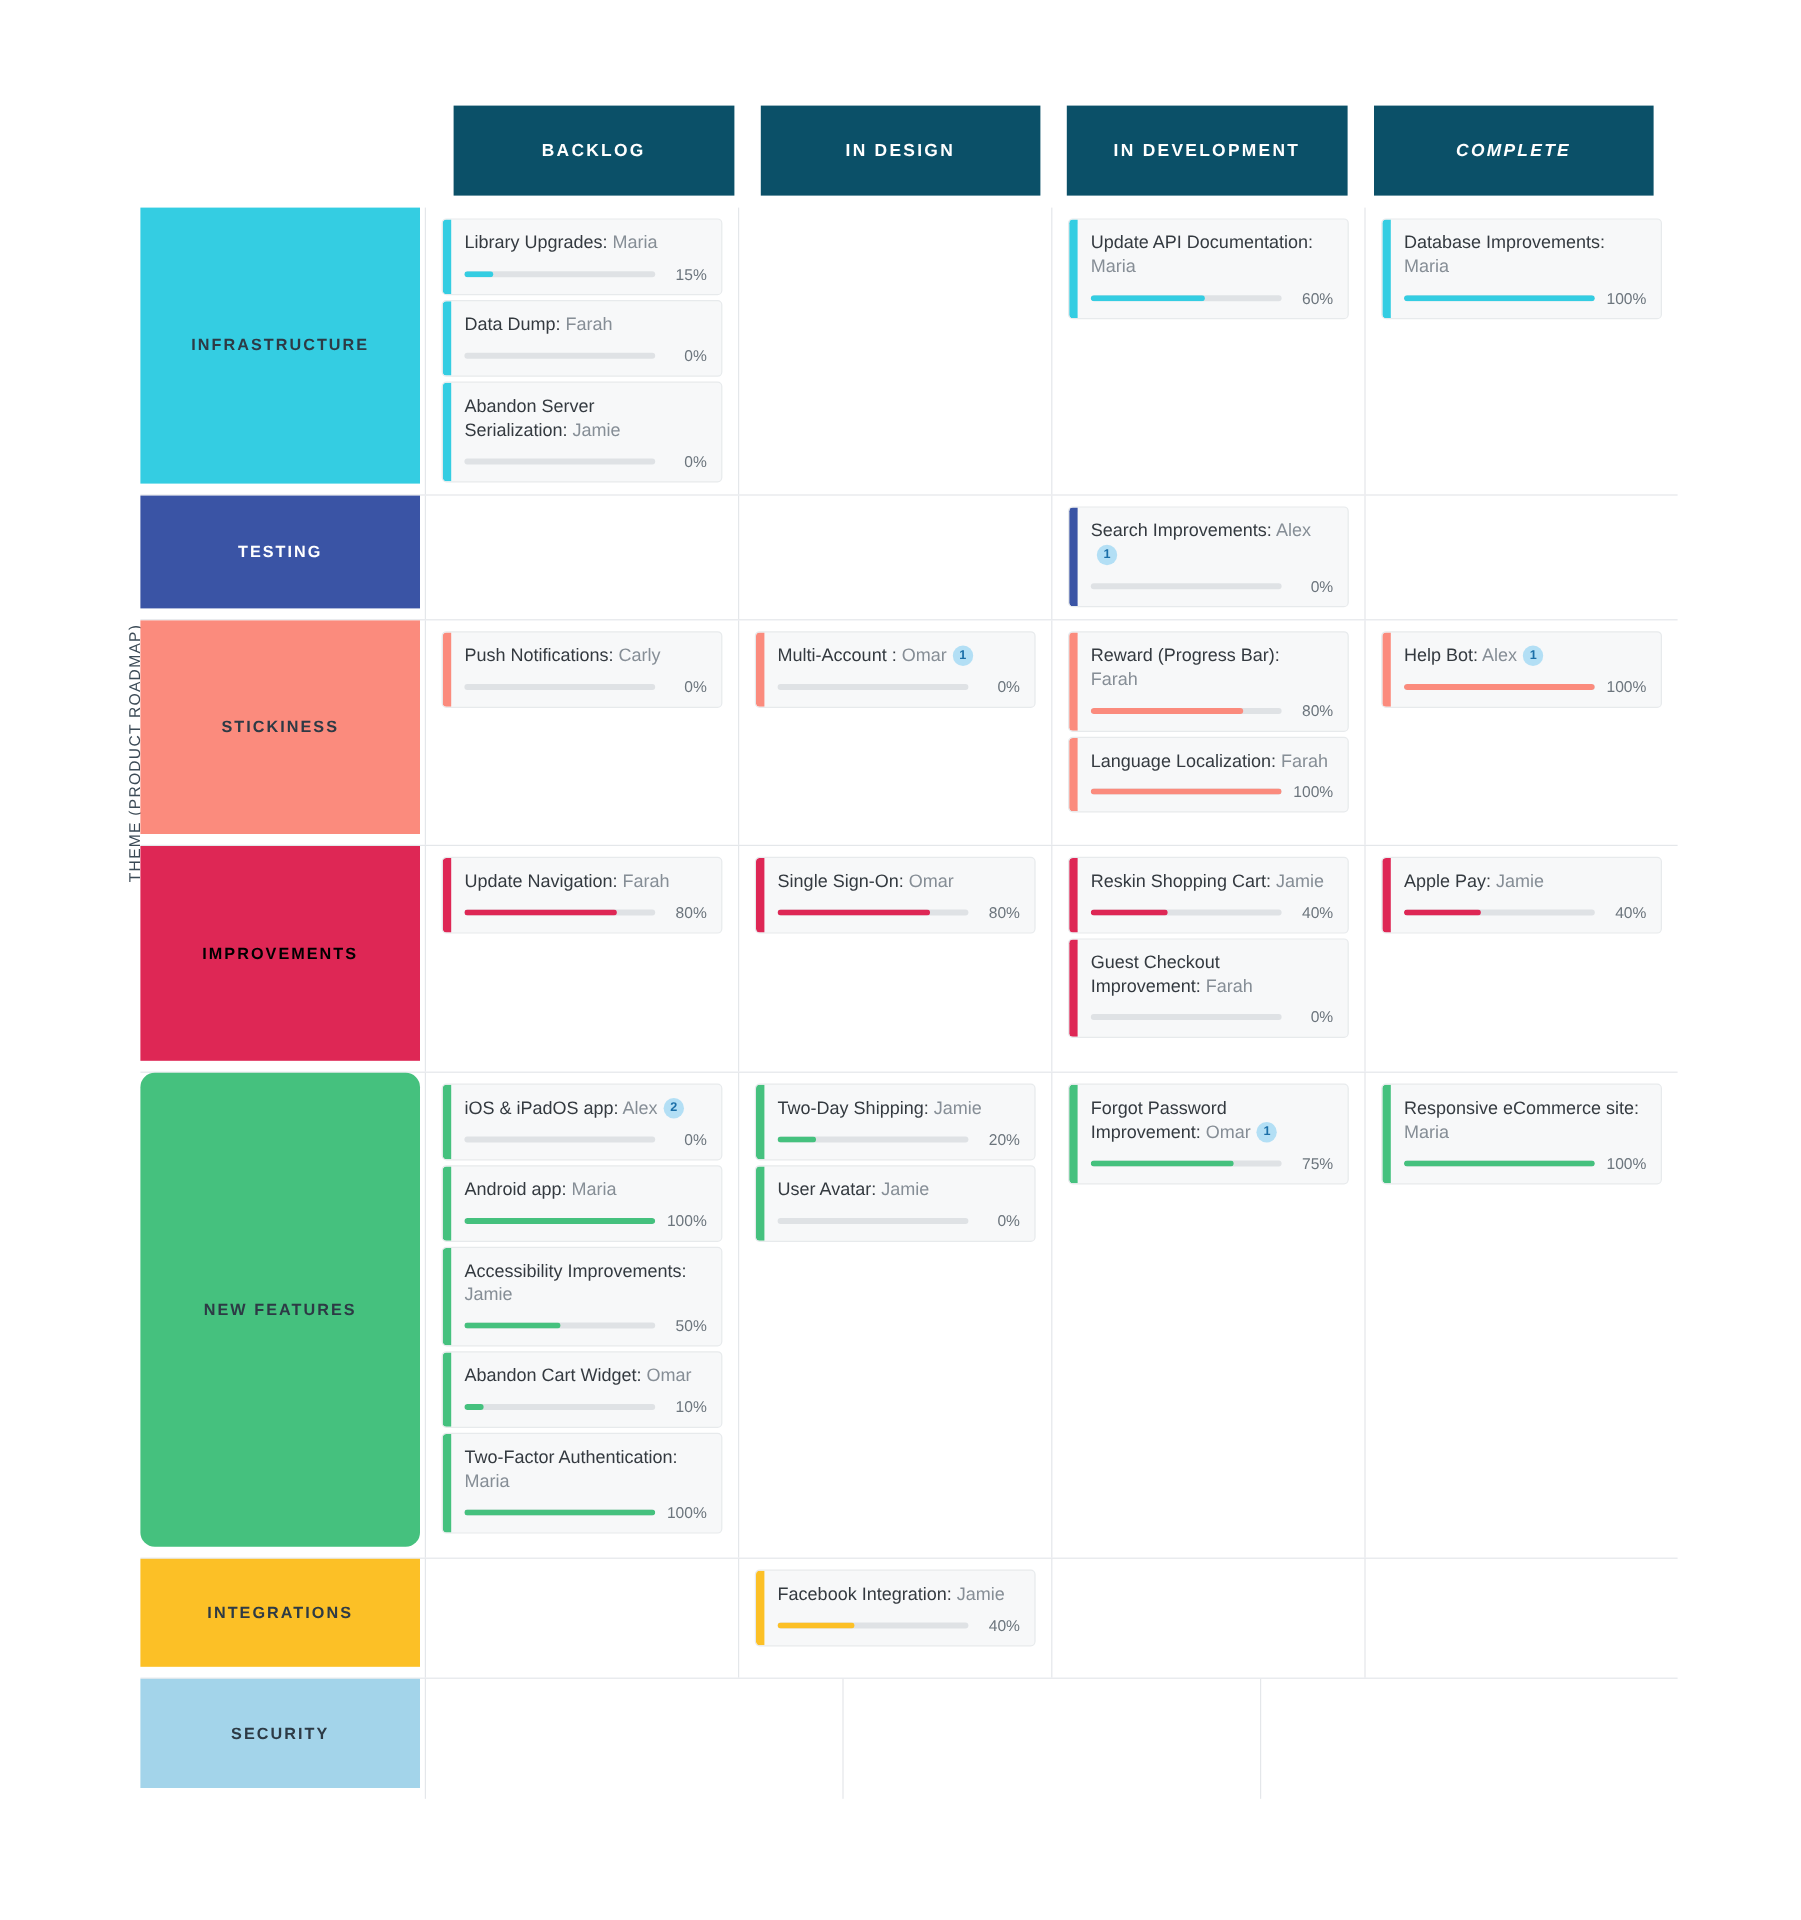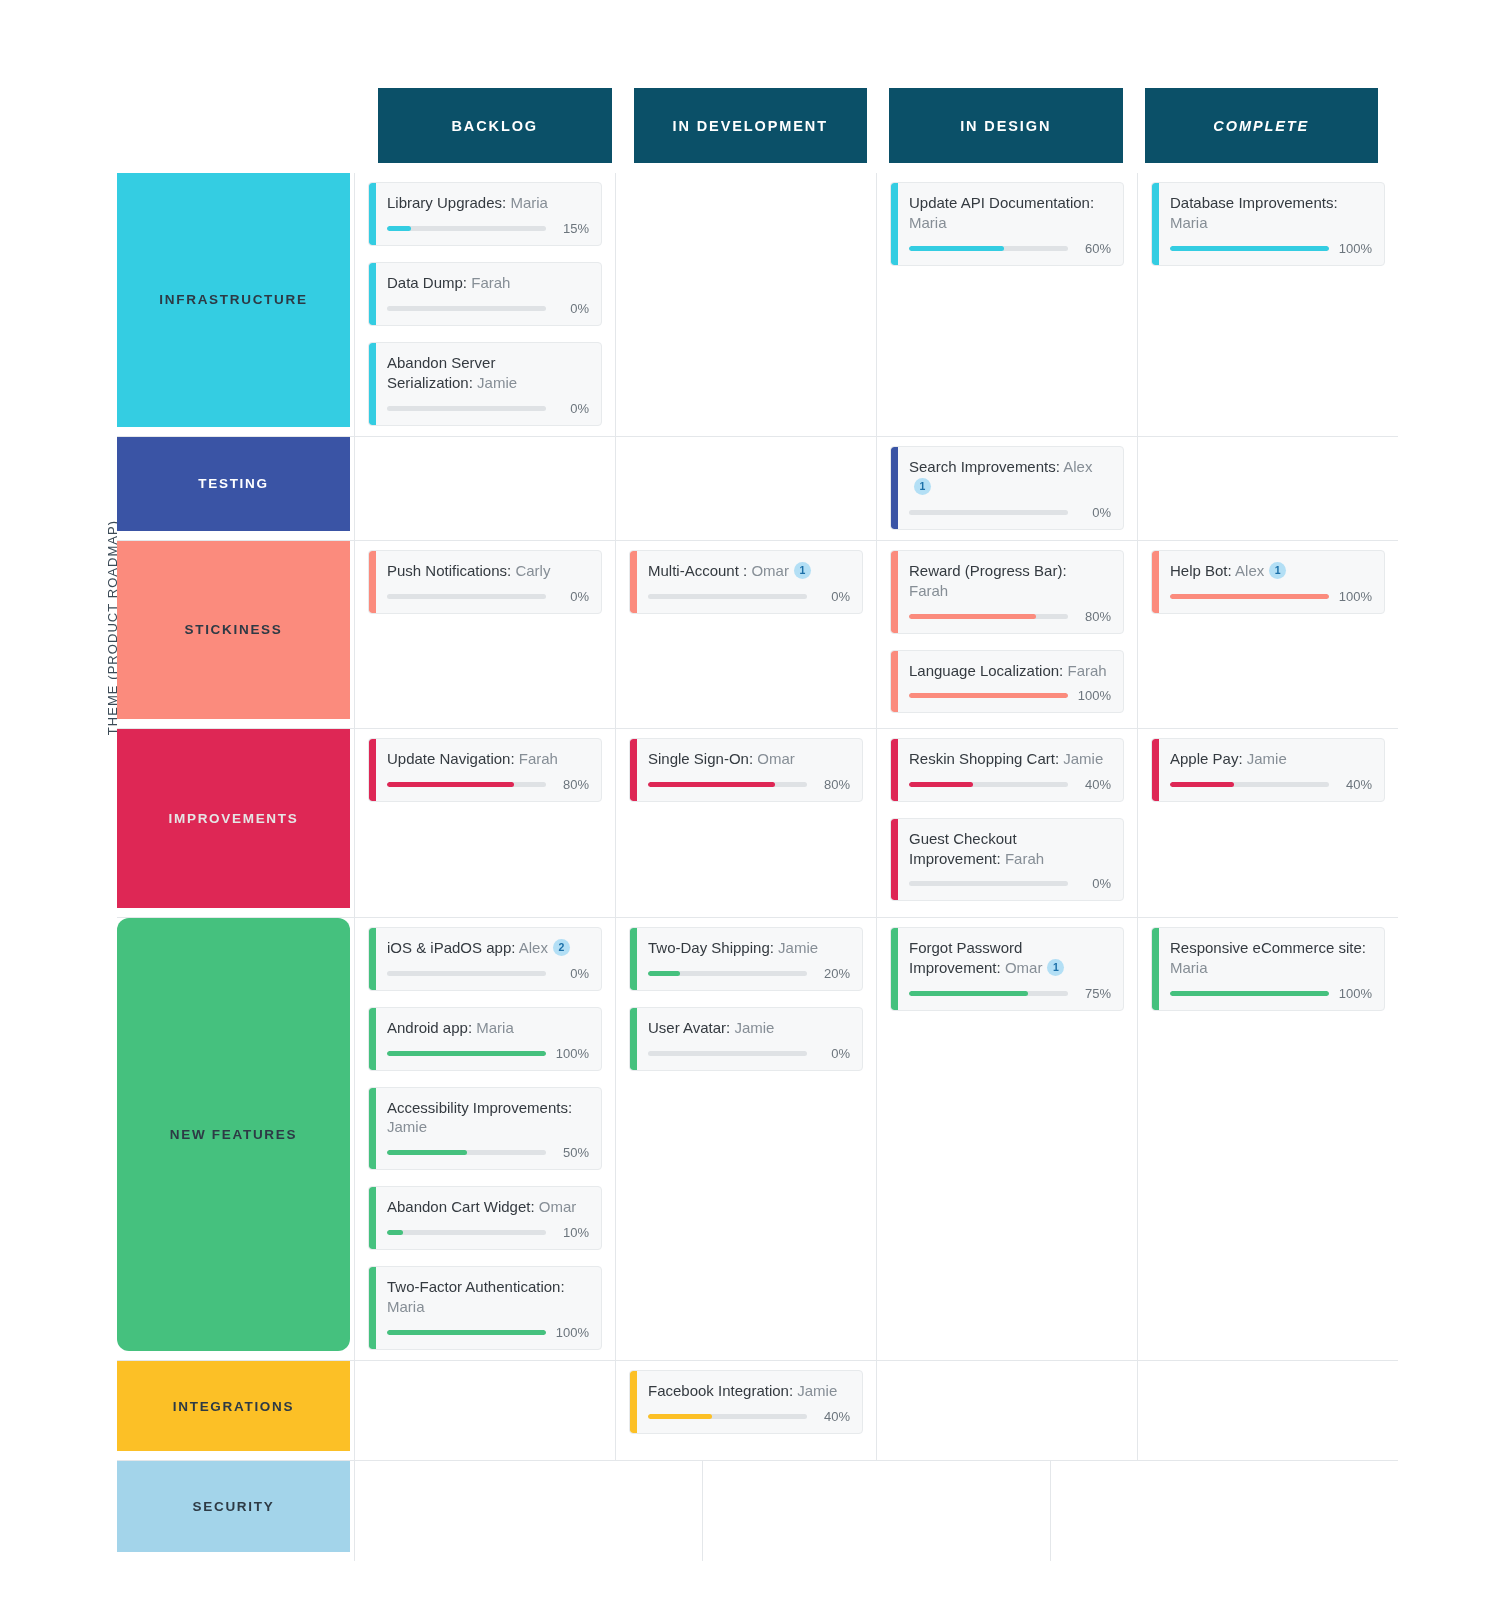--- a/index.html
+++ b/index.html
@@ -116,21 +116,21 @@
   }
   .cell:first-child { border-left: 1px solid #e4e7ea; }
 
   
   .card {
     position: relative;
     background: #f7f8f9;
     border: 1px solid #e7eaec;
     border-radius: 4px;
     padding: 10px 12px 9px 18px;
-    margin-bottom: 16px;
+    margin-bottom: 4px;
     overflow: hidden;
   }
   .card:last-child { margin-bottom: 0; }
   .card-accent {
     position: absolute;
     left: 0; top: 0; bottom: 0;
     width: 7px;
     border-radius: 3px 0 0 3px;
   }
   .card-title {
@@ -185,22 +185,22 @@
 </style>
 </head>
 <body>
 
 <div id="board">
 
   <div class="axis-title-left">THEME (PRODUCT ROADMAP)</div>
 
   <div class="col-headers" id="col-headers">
       <div class="col-header" style="background: rgb(11, 80, 104);">BACKLOG</div>
+      <div class="col-header" style="background: rgb(11, 80, 104);">IN DESIGN</div>
       <div class="col-header" style="background: rgb(11, 80, 104);">IN DEVELOPMENT</div>
-      <div class="col-header" style="background: rgb(11, 80, 104);">IN DESIGN</div>
       <div class="col-header" style="background: rgb(11, 80, 104); font-style: italic;">COMPLETE</div>
     </div>
 
   <div class="grid-body" id="grid-body">
       <div class="theme-row" style="min-height: 232px;">
         <div class="theme-cell">
           <div class="theme-swatch" style="background: rgb(52, 205, 226); color: rgb(45, 58, 69);">INFRASTRUCTURE</div>
         </div>
         <div class="cols-wrap">
           <div class="cell">
@@ -344,21 +344,21 @@
                   <div class="progress-fill" style="width: 100%; background: rgb(251, 139, 125);"></div>
                 </div>
                 <div class="progress-label">100%</div>
               </div>
             </div>
           </div>
         </div>
       </div>
       <div class="theme-row" style="min-height: 189px;">
         <div class="theme-cell">
-          <div class="theme-swatch" style="background: rgb(222, 39, 85); color: #e5e5e5;">IMPROVEMENTS</div>
+          <div class="theme-swatch" style="background: rgb(222, 39, 85); color: #000000;">IMPROVEMENTS</div>
         </div>
         <div class="cols-wrap">
           <div class="cell">
             <div class="card">
               <div class="card-accent" style="background: rgb(222, 39, 85);"></div>
               <div class="card-title"><span>Update Navigation:</span> <span class="card-assignee">Farah</span></div>
               <div class="progress-row">
                 <div class="progress-track">
                   <div class="progress-fill" style="width: 80%; background: rgb(222, 39, 85);"></div>
                 </div>

